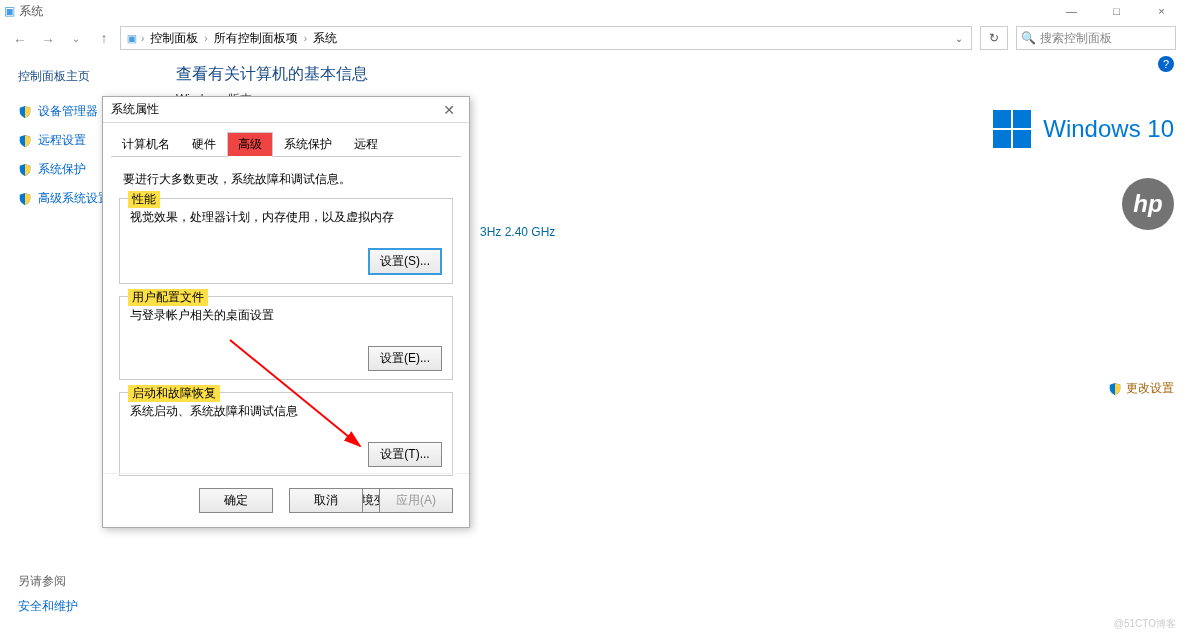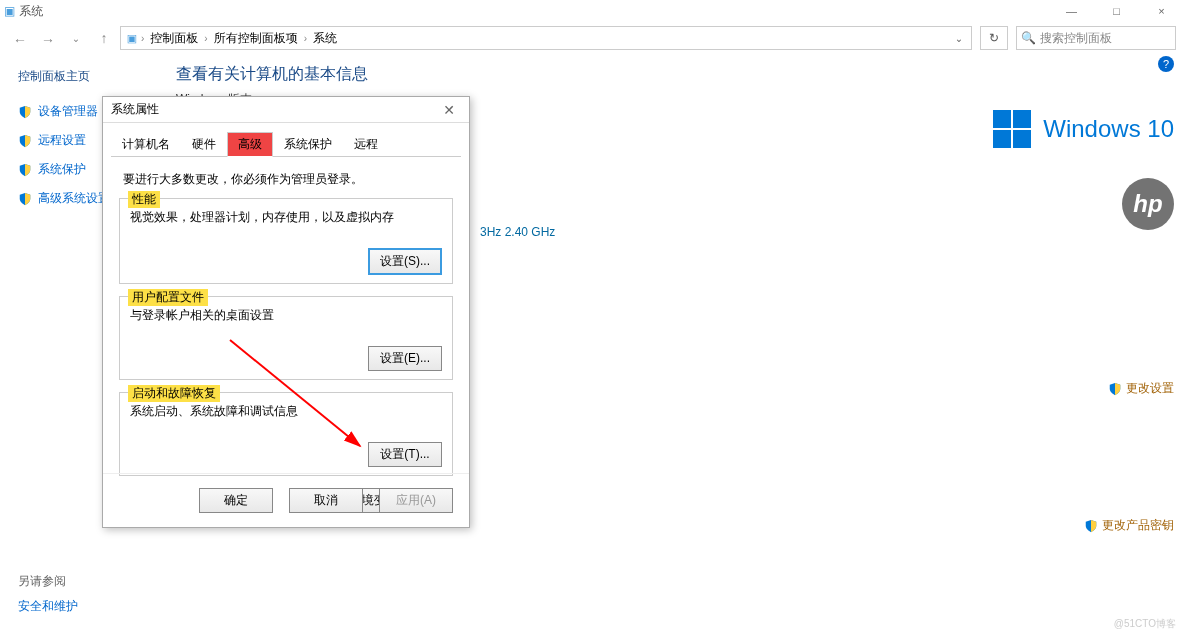--- a/index.html
+++ b/index.html
@@ -173,43 +173,36 @@
     <span class="win10-text">Windows 10</span>
   </div>
   <div class="hp-logo">hp</div>
   <div class="right-link">
     <svg class="shield" viewBox="0 0 16 16" width="14" height="14">
         <path d="M8 1 L14 3 V8 C14 12 8 15 8 15 C8 15 2 12 2 8 V3 Z" fill="#0078d7"></path>
         <path d="M8 1 L14 3 V8 C14 12 8 15 8 15 V1 Z" fill="#ffd040"></path>
       </svg>
     <a>更改设置</a>
   </div>
-  <div class="right-link" style="margin-bottom:0">
-    <svg class="shield" viewBox="0 0 16 16" width="14" height="14">
-        <path d="M8 1 L14 3 V8 C14 12 8 15 8 15 C8 15 2 12 2 8 V3 Z" fill="#0078d7"></path>
-        <path d="M8 1 L14 3 V8 C14 12 8 15 8 15 V1 Z" fill="#ffd040"></path>
-      </svg>
-    <a>更改产品密钥</a>
-  </div>
 </div>
 
 <div class="dialog">
   <div class="dlg-titlebar">
     <span>系统属性</span>
     <span class="dlg-close">✕</span>
   </div>
   <div class="tab-row">
     <div class="tab">计算机名</div>
     <div class="tab">硬件</div>
     <div class="tab active">高级</div>
     <div class="tab">系统保护</div>
     <div class="tab">远程</div>
   </div>
   <div class="dlg-body">
-    <div class="instr">要进行大多数更改，你必须作为管理员登录。</div>
+    <div class="instr">要进行大多数更改，系统故障和调试信息。</div>
 
     <div class="groupbox">
       <span class="group-title">性能</span>
       <div class="group-desc">视觉效果，处理器计划，内存使用，以及虚拟内存</div>
       <div class="grp-btn-wrap">
         <span class="dlg-button primary">设置(S)...</span>
       </div>
     </div>
 
     <div class="groupbox">

